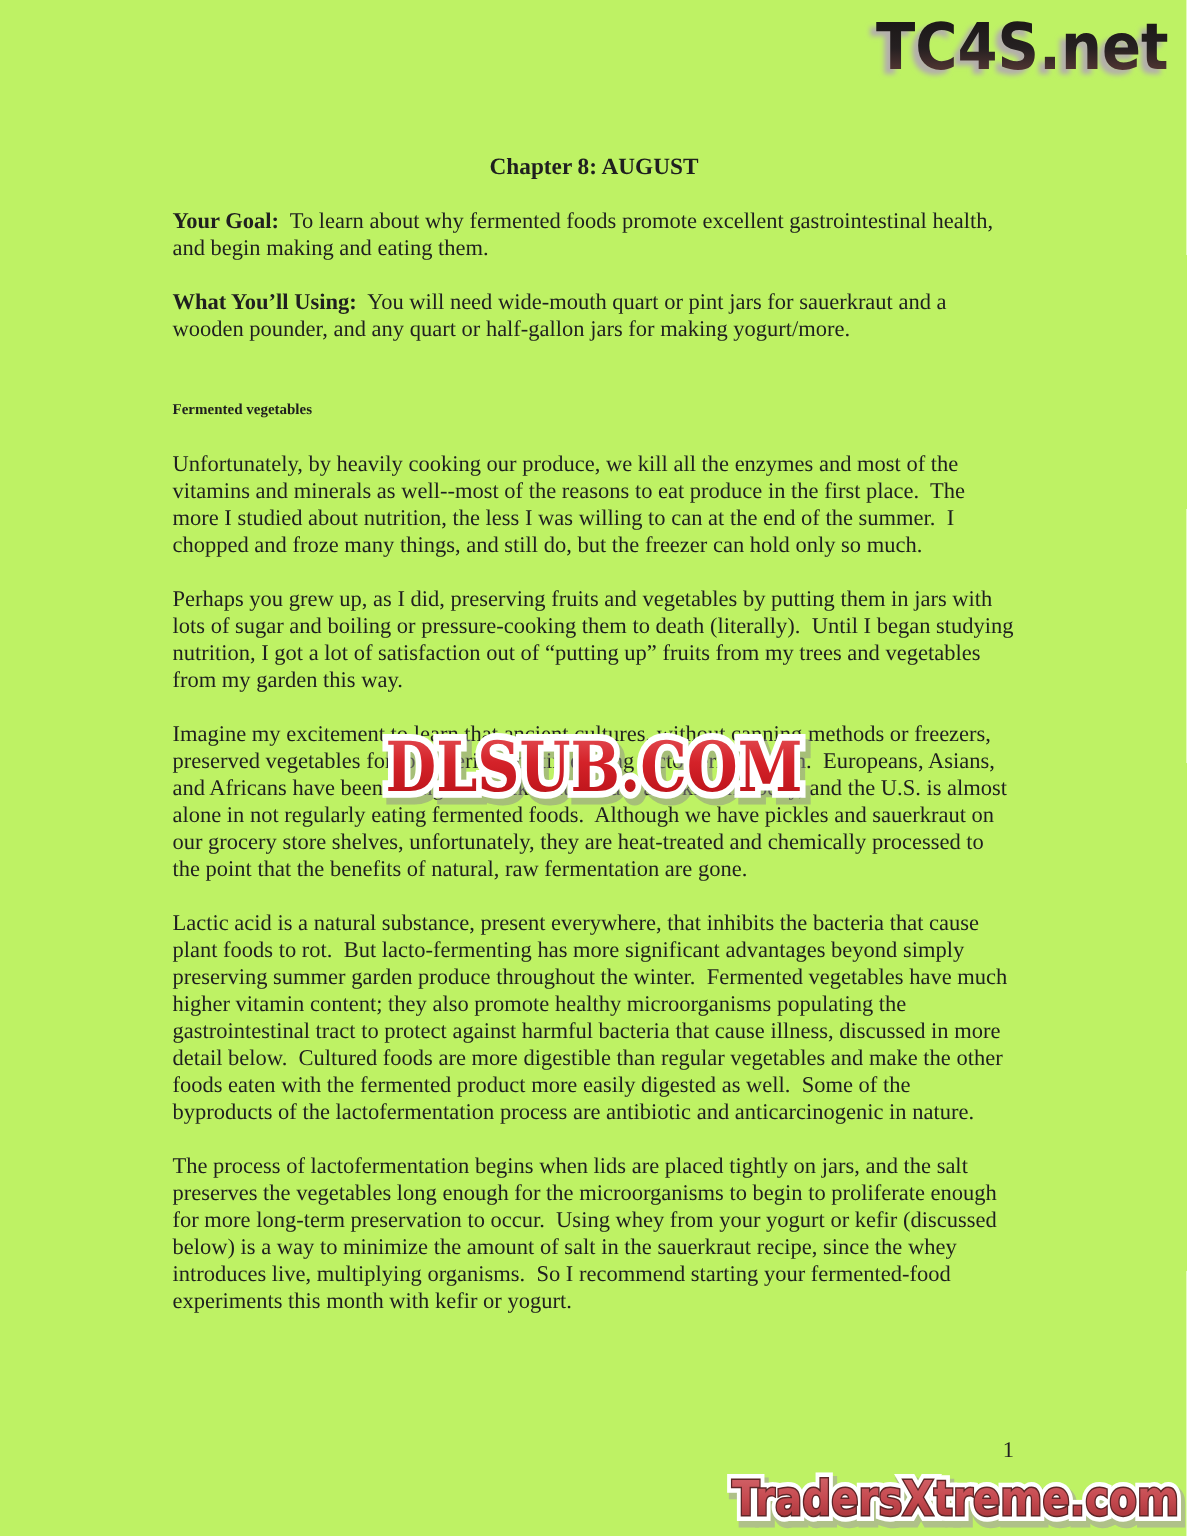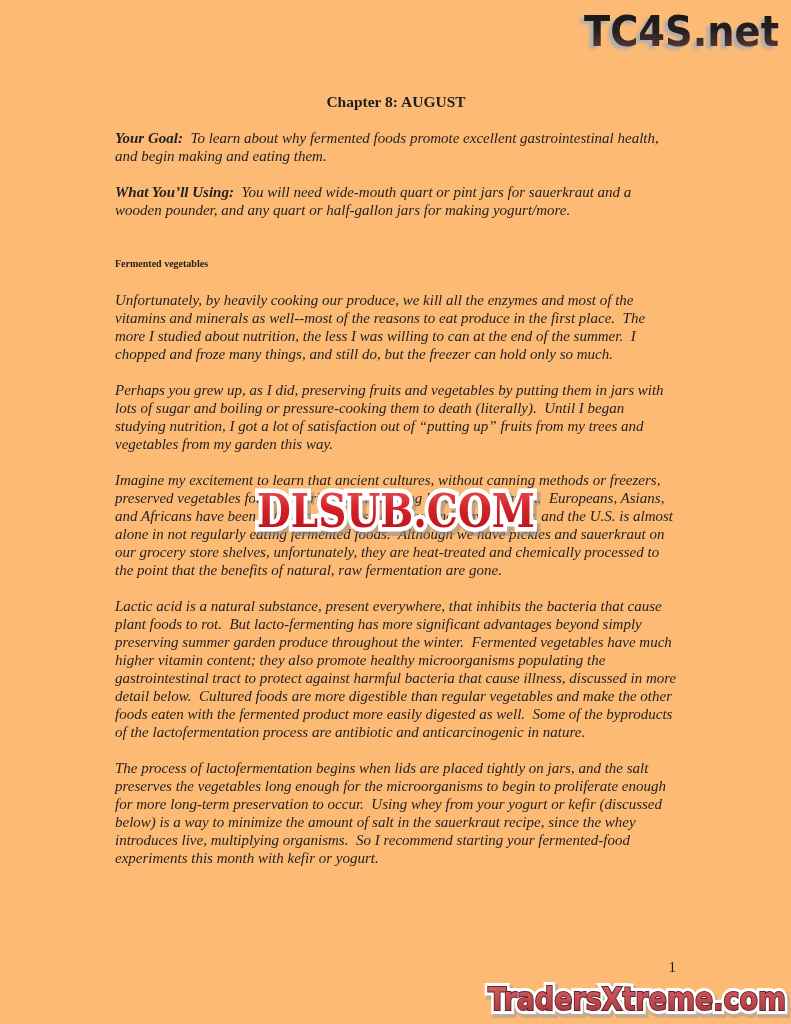--- a/index.html
+++ b/index.html
@@ -1,27 +1,27 @@
 <!DOCTYPE html>
 <html><head>
 <meta charset="utf-8">
 <style>
   html,body { margin:0; padding:0; background:#ffffff; }
   .page {
-    position:relative; width:791px; height:1024px; background:#fdba74;
+    position:relative; width:791px; height:1024px; background:#bef264;
     overflow:hidden; font-family:"Liberation Serif", serif; color:#1f1f1f;
   }
   .doc {
-    position:absolute; left:115px; top:93px; width:562px;
+    position:absolute; left:115px; top:103px; width:562px;
     font-size:15px; line-height:18px;
   }
   .doc .title {
     margin:0; font-size:15.5px; font-weight:bold; text-align:center; line-height:18px;
   }
-  .doc p { margin:18px 0 0 0; white-space:pre-wrap;font-style:italic; }
+  .doc p { margin:18px 0 0 0; white-space:pre-wrap; }
   .doc .lead { font-weight:bold; }
   .doc .heading {
     margin:36px 0 0 0; font-weight:bold; font-size:10px; line-height:18px; white-space:pre-wrap;
   }
   .pagenum { position:absolute; right:115px; top:958px; font-size:15px; line-height:18px; }
   .logo-top { position:absolute; top:0px; right:4px; }
   .dlsub { position:absolute; left:246px; top:479px; }
   .logo-bottom { position:absolute; right:0px; top:979px; }
 </style>
 </head>

